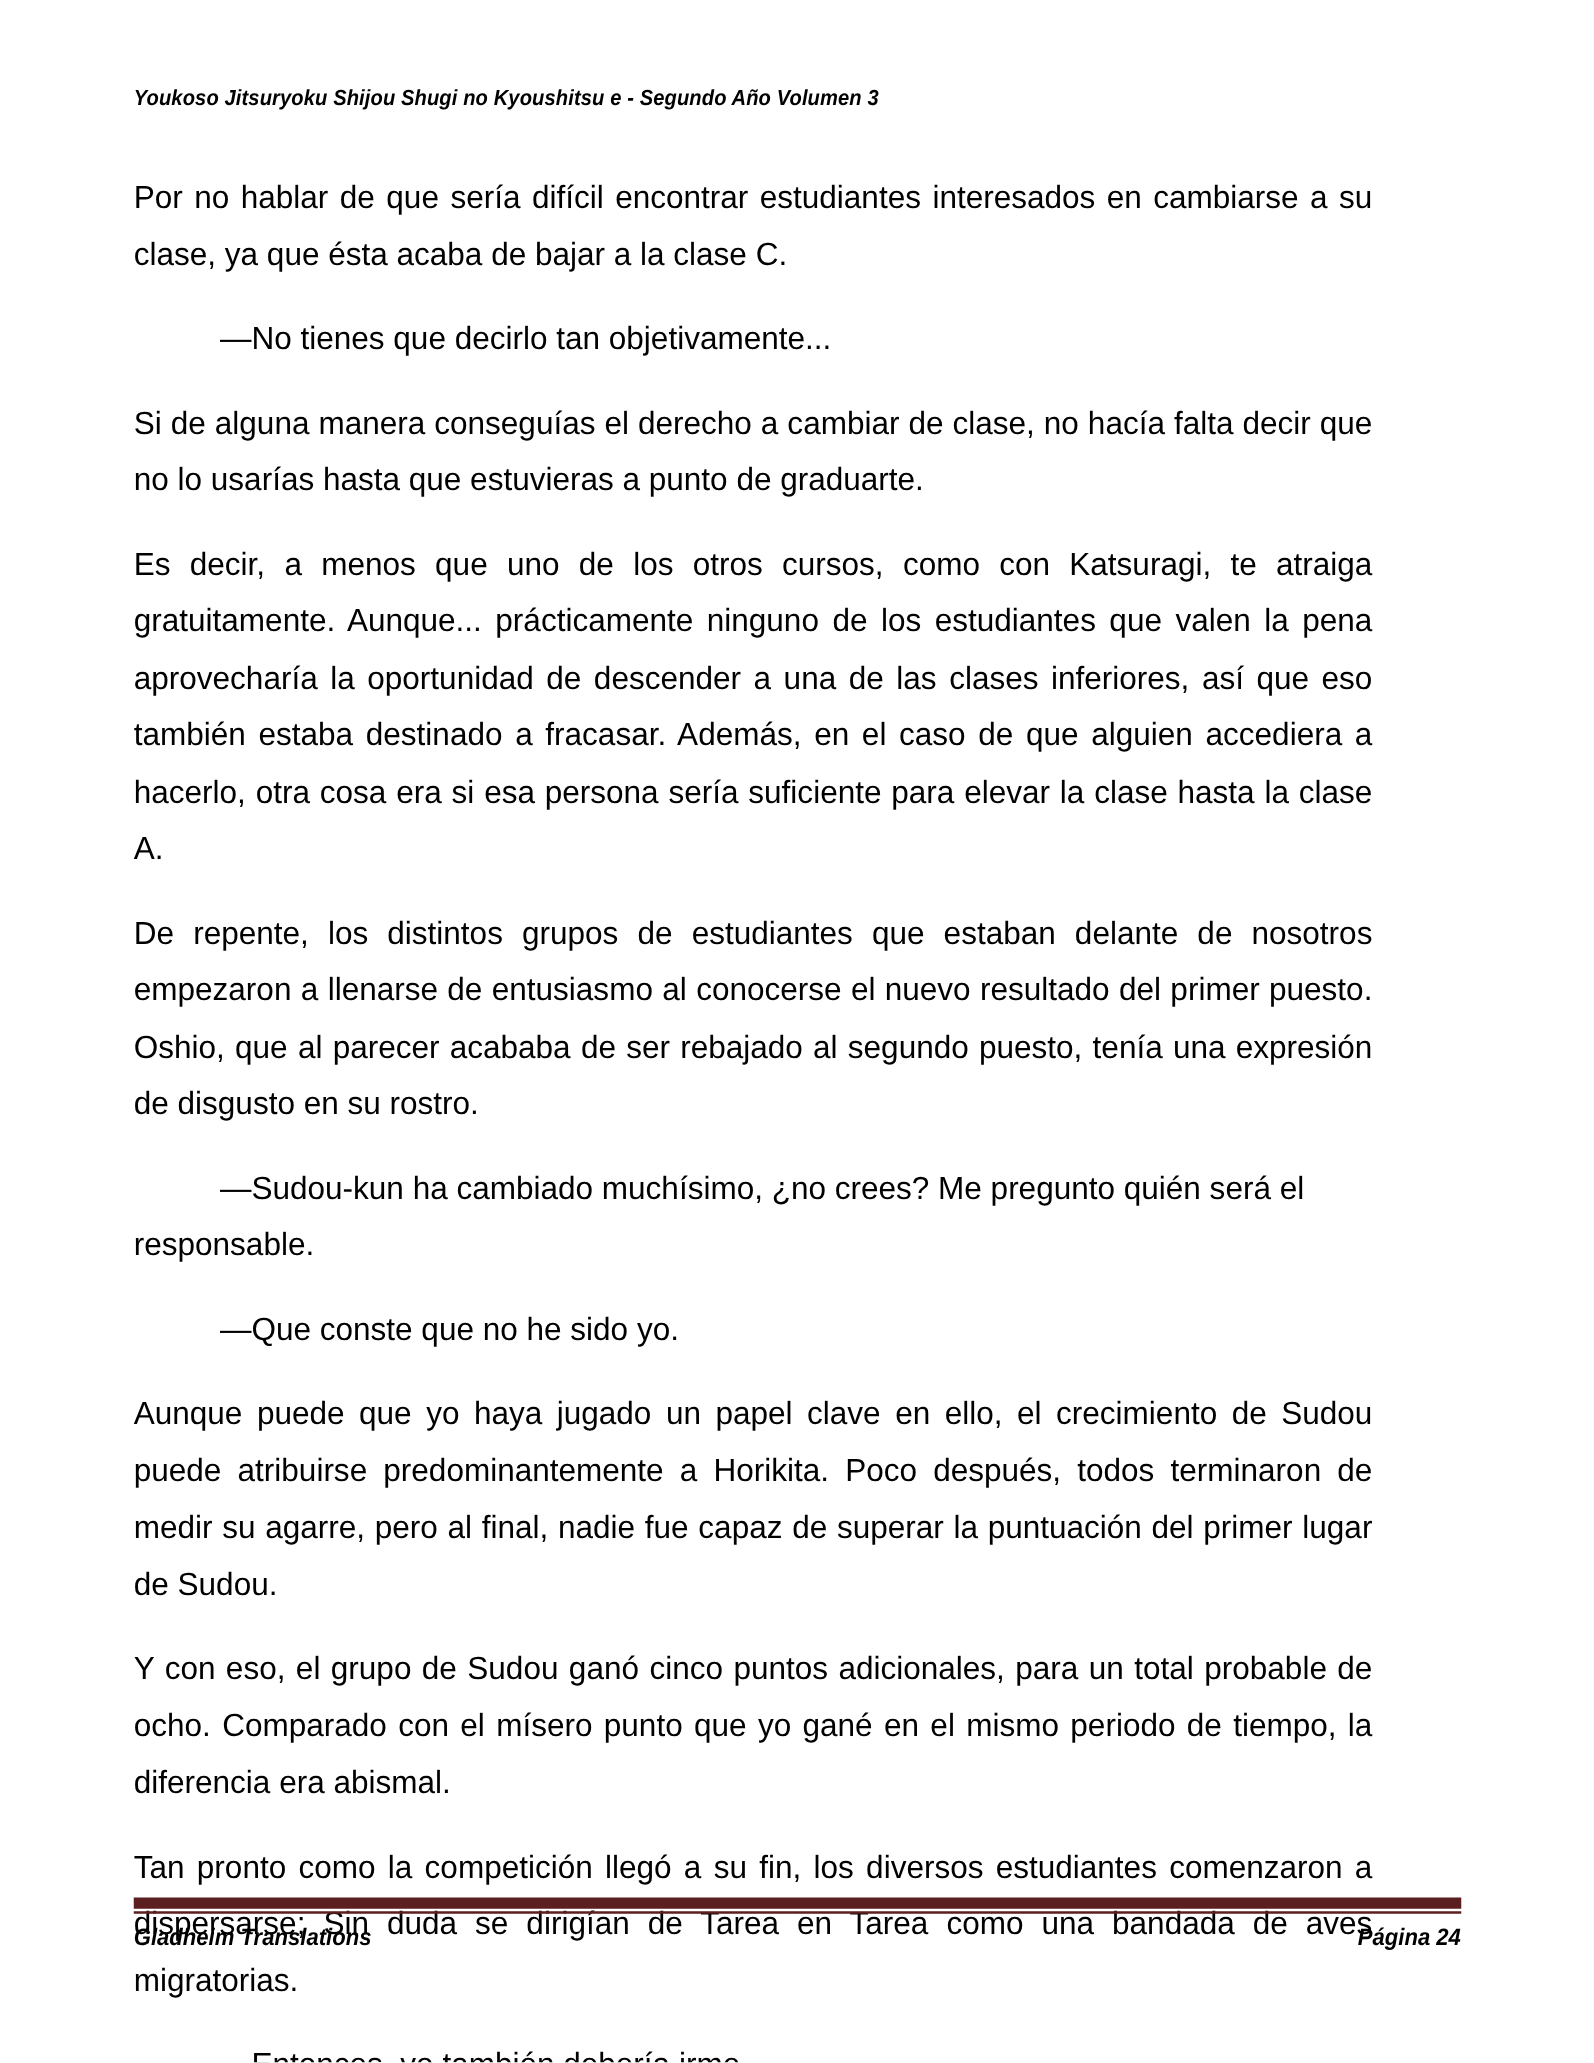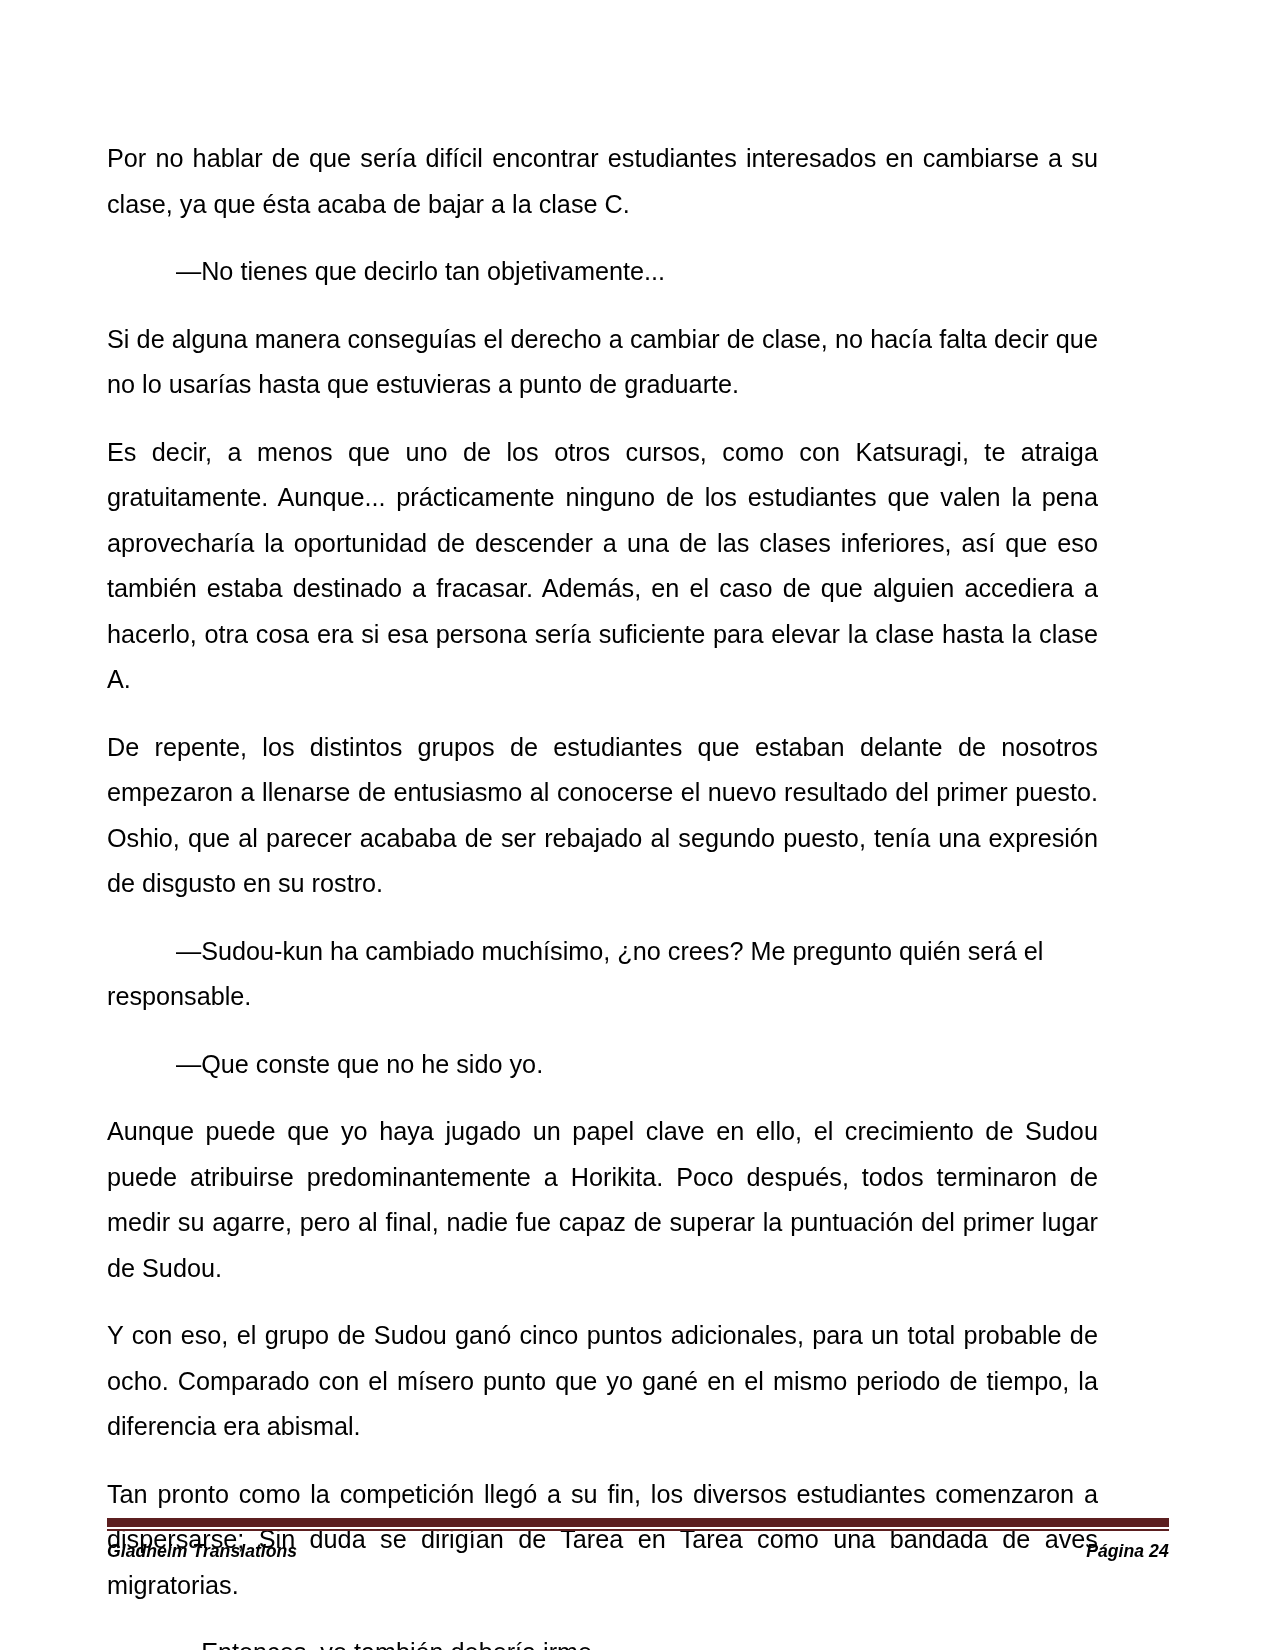--- a/index.html
+++ b/index.html
@@ -110,20 +110,23 @@
   }
 
   .footer-left { transform-origin: left center; }
   .footer-right { transform-origin: right center; }
 </style>
 </head>
 <body>
 
 <div class="page">
 
+  <div class="page-header">
+    <div class="header-title">Youkoso Jitsuryoku Shijou Shugi no Kyoushitsu e - Segundo Año Volumen 3</div>
+  </div>
 
   <div class="body-content">
     <p class="para">Por no hablar de que sería difícil encontrar estudiantes interesados en cambiarse a su clase, ya que ésta acaba de bajar a la clase C.</p>
     <p class="para dialogue">—No tienes que decirlo tan objetivamente...</p>
     <p class="para">Si de alguna manera conseguías el derecho a cambiar de clase, no hacía falta decir que no lo usarías hasta que estuvieras a punto de graduarte.</p>
     <p class="para">Es decir, a menos que uno de los otros cursos, como con Katsuragi, te atraiga gratuitamente. Aunque... prácticamente ninguno de los estudiantes que valen la pena aprovecharía la oportunidad de descender a una de las clases inferiores, así que eso también estaba destinado a fracasar. Además, en el caso de que alguien accediera a hacerlo, otra cosa era si esa persona sería suficiente para elevar la clase hasta la clase A.</p>
     <p class="para">De repente, los distintos grupos de estudiantes que estaban delante de nosotros empezaron a llenarse de entusiasmo al conocerse el nuevo resultado del primer puesto. Oshio, que al parecer acababa de ser rebajado al segundo puesto, tenía una expresión de disgusto en su rostro.</p>
     <p class="para dialogue">—Sudou-kun ha cambiado muchísimo, ¿no crees? Me pregunto quién será el responsable.</p>
     <p class="para dialogue">—Que conste que no he sido yo.</p>
     <p class="para">Aunque puede que yo haya jugado un papel clave en ello, el crecimiento de Sudou puede atribuirse predominantemente a Horikita. Poco después, todos terminaron de medir su agarre, pero al final, nadie fue capaz de superar la puntuación del primer lugar de Sudou.</p>

